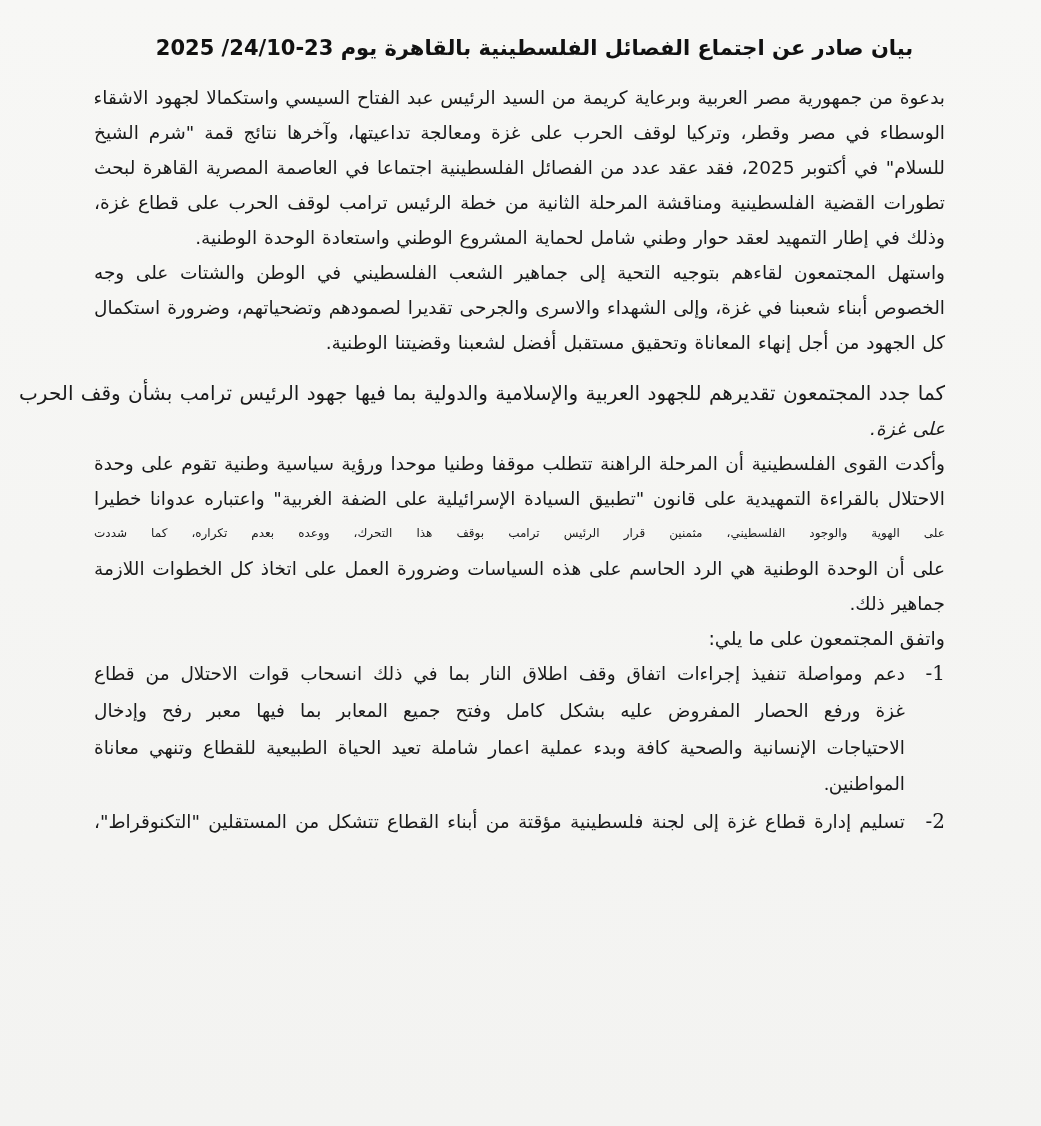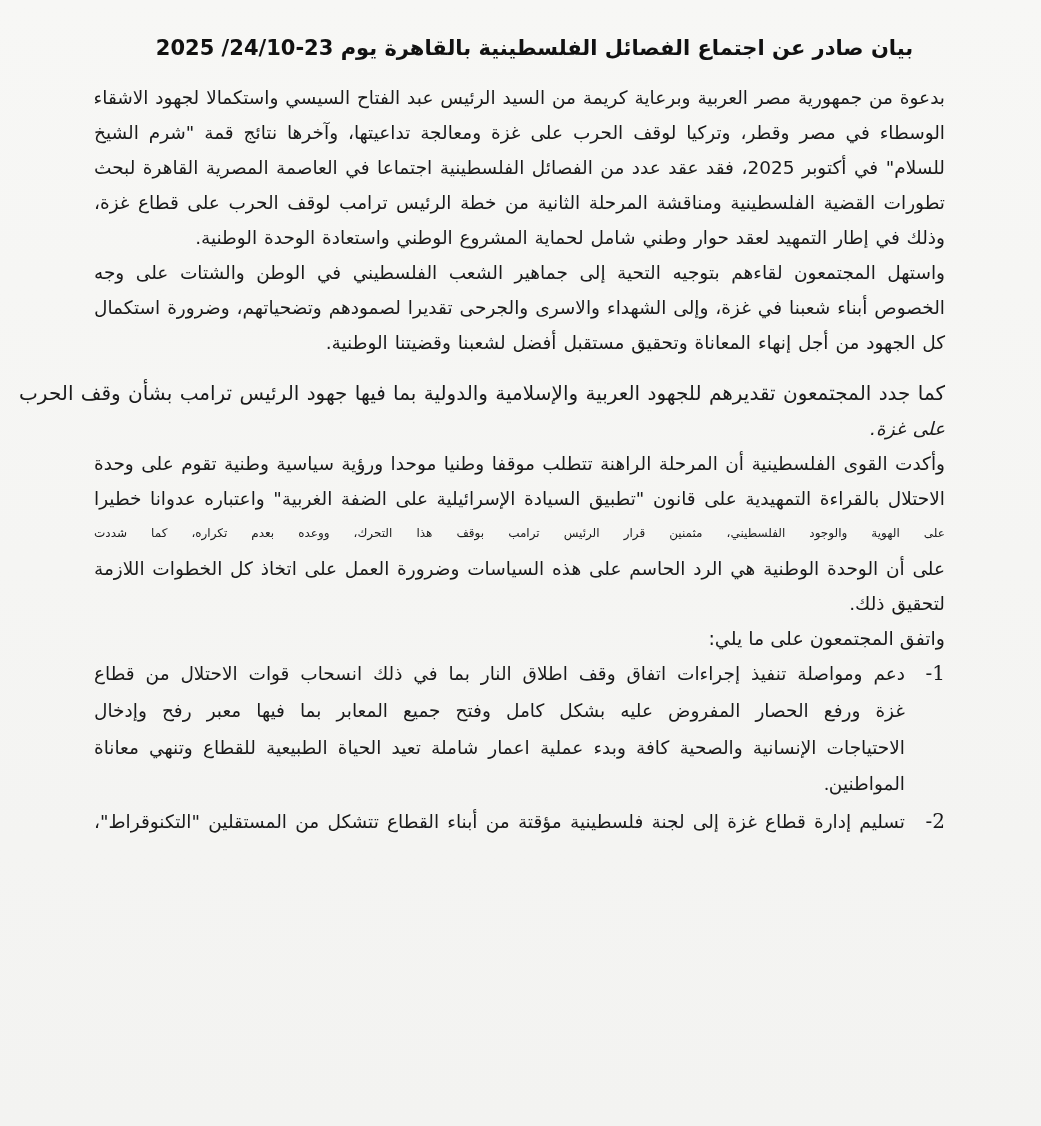--- a/index.html
+++ b/index.html
@@ -113,21 +113,21 @@
     <p class="para">
       <span class="ln" style="display: block; font-size: 20px;">كما جدد المجتمعون تقديرهم للجهود العربية والإسلامية والدولية بما فيها جهود الرئيس ترامب بشأن وقف الحرب</span>
       <span class="ln last" style="display: block; font-style: italic;">على غزة.</span>
     </p>
 
     <p class="para">
       <span class="ln" style="display: block;">وأكدت القوى الفلسطينية أن المرحلة الراهنة تتطلب موقفا وطنيا موحدا ورؤية سياسية وطنية تقوم على وحدة</span>
       <span class="ln" style="display: block;">الاحتلال بالقراءة التمهيدية على قانون "تطبيق السيادة الإسرائيلية على الضفة الغربية" واعتباره عدوانا خطيرا</span>
       <span class="ln" style="display: block; font-size: 12px;">على الهوية والوجود الفلسطيني، مثمنين قرار الرئيس ترامب بوقف هذا التحرك، ووعده بعدم تكراره، كما شددت</span>
       <span class="ln" style="display: block;">على أن الوحدة الوطنية هي الرد الحاسم على هذه السياسات وضرورة العمل على اتخاذ كل الخطوات اللازمة</span>
-      <span class="ln last" style="display: block;">لتحقيق ذلك.</span>
+      <span class="ln last" style="display: block;">جماهير ذلك.</span>
     </p>
 
     <h2 class="subhead">واتفق المجتمعون على ما يلي:</h2>
 
     <div class="item">
       <span class="num">1-</span>
       <div class="body">
         <span class="ln" style="display: block;">دعم ومواصلة تنفيذ إجراءات اتفاق وقف اطلاق النار بما في ذلك انسحاب قوات الاحتلال من قطاع</span>
         <span class="ln" style="display: block;">غزة ورفع الحصار المفروض عليه بشكل كامل وفتح جميع المعابر بما فيها معبر رفح وإدخال</span>
         <span class="ln" style="display: block;">الاحتياجات الإنسانية والصحية كافة وبدء عملية اعمار شاملة تعيد الحياة الطبيعية للقطاع وتنهي معاناة</span>

